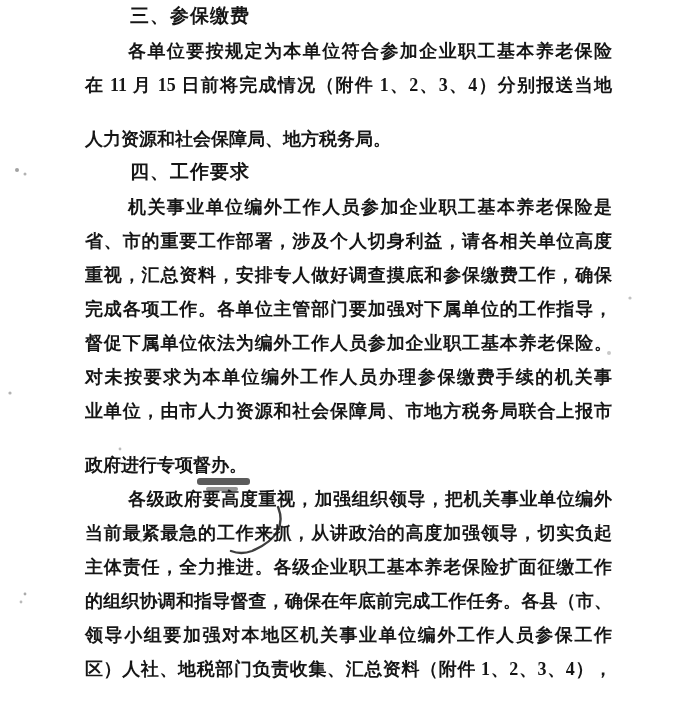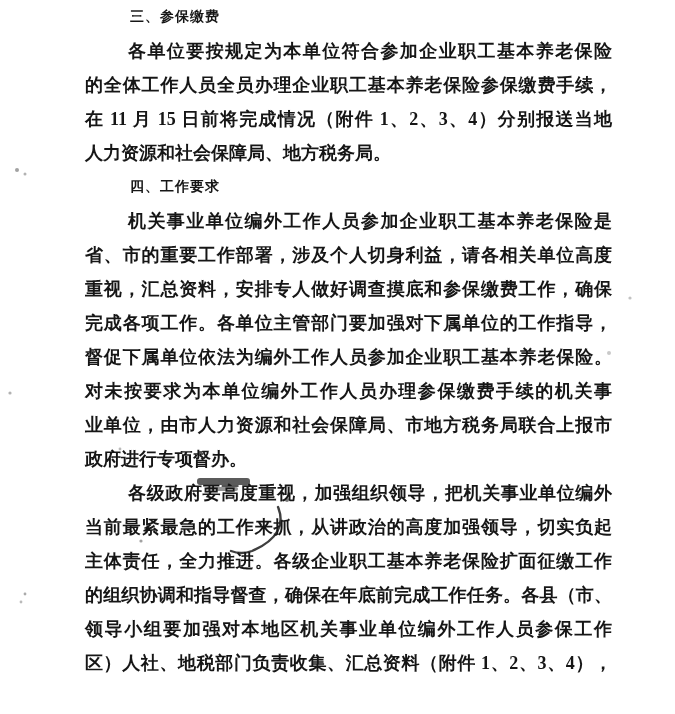--- a/index.html
+++ b/index.html
@@ -31,47 +31,47 @@
   }
   .full {
     text-align: justify;
     text-align-last: justify;
   }
   .indent {
     padding-left: 43px;
   }
   .heading {
     padding-left: 45px;
-    font-family: Liberation Serif, serif;
+    font-family: Liberation Mono, monospace;
     font-weight: 700;
-    font-size: 14px;
+    font-size: 19px;
     letter-spacing: 1px;
     text-align: right;
     text-align-last: left;
   }
   .short {
     text-align: left;
     text-align-last: left;
+    margin-top: 20px;
   }
   .artifacts {
     position: absolute;
     left: 0;
     top: 0;
     width: 675px;
     height: 714px;
     pointer-events: none;
   }
 </style>
 </head>
 <body style="background: rgb(255, 255, 255); color: rgb(22, 22, 22);">
 
 <div class="doc">
   <div class="line heading">三、参保缴费</div>
   <div class="line full indent">各单位要按规定为本单位符合参加企业职工基本养老保险</div>
-  <div class="line full">的全体工作人员全员办理企业职工基本养老保险参保缴费手续，</div>
   <div class="line full">在 11 月 15 日前将完成情况（附件 1、2、3、4）分别报送当地</div>
   <div class="line short">人力资源和社会保障局、地方税务局。</div>
   <div class="line heading">四、工作要求</div>
   <div class="line full indent">机关事业单位编外工作人员参加企业职工基本养老保险是</div>
   <div class="line full">省、市的重要工作部署，涉及个人切身利益，请各相关单位高度</div>
   <div class="line full">重视，汇总资料，安排专人做好调查摸底和参保缴费工作，确保</div>
   <div class="line full">完成各项工作。各单位主管部门要加强对下属单位的工作指导，</div>
   <div class="line full">督促下属单位依法为编外工作人员参加企业职工基本养老保险。</div>
   <div class="line full">对未按要求为本单位编外工作人员办理参保缴费手续的机关事</div>
   <div class="line full">业单位，由市人力资源和社会保障局、市地方税务局联合上报市</div>

